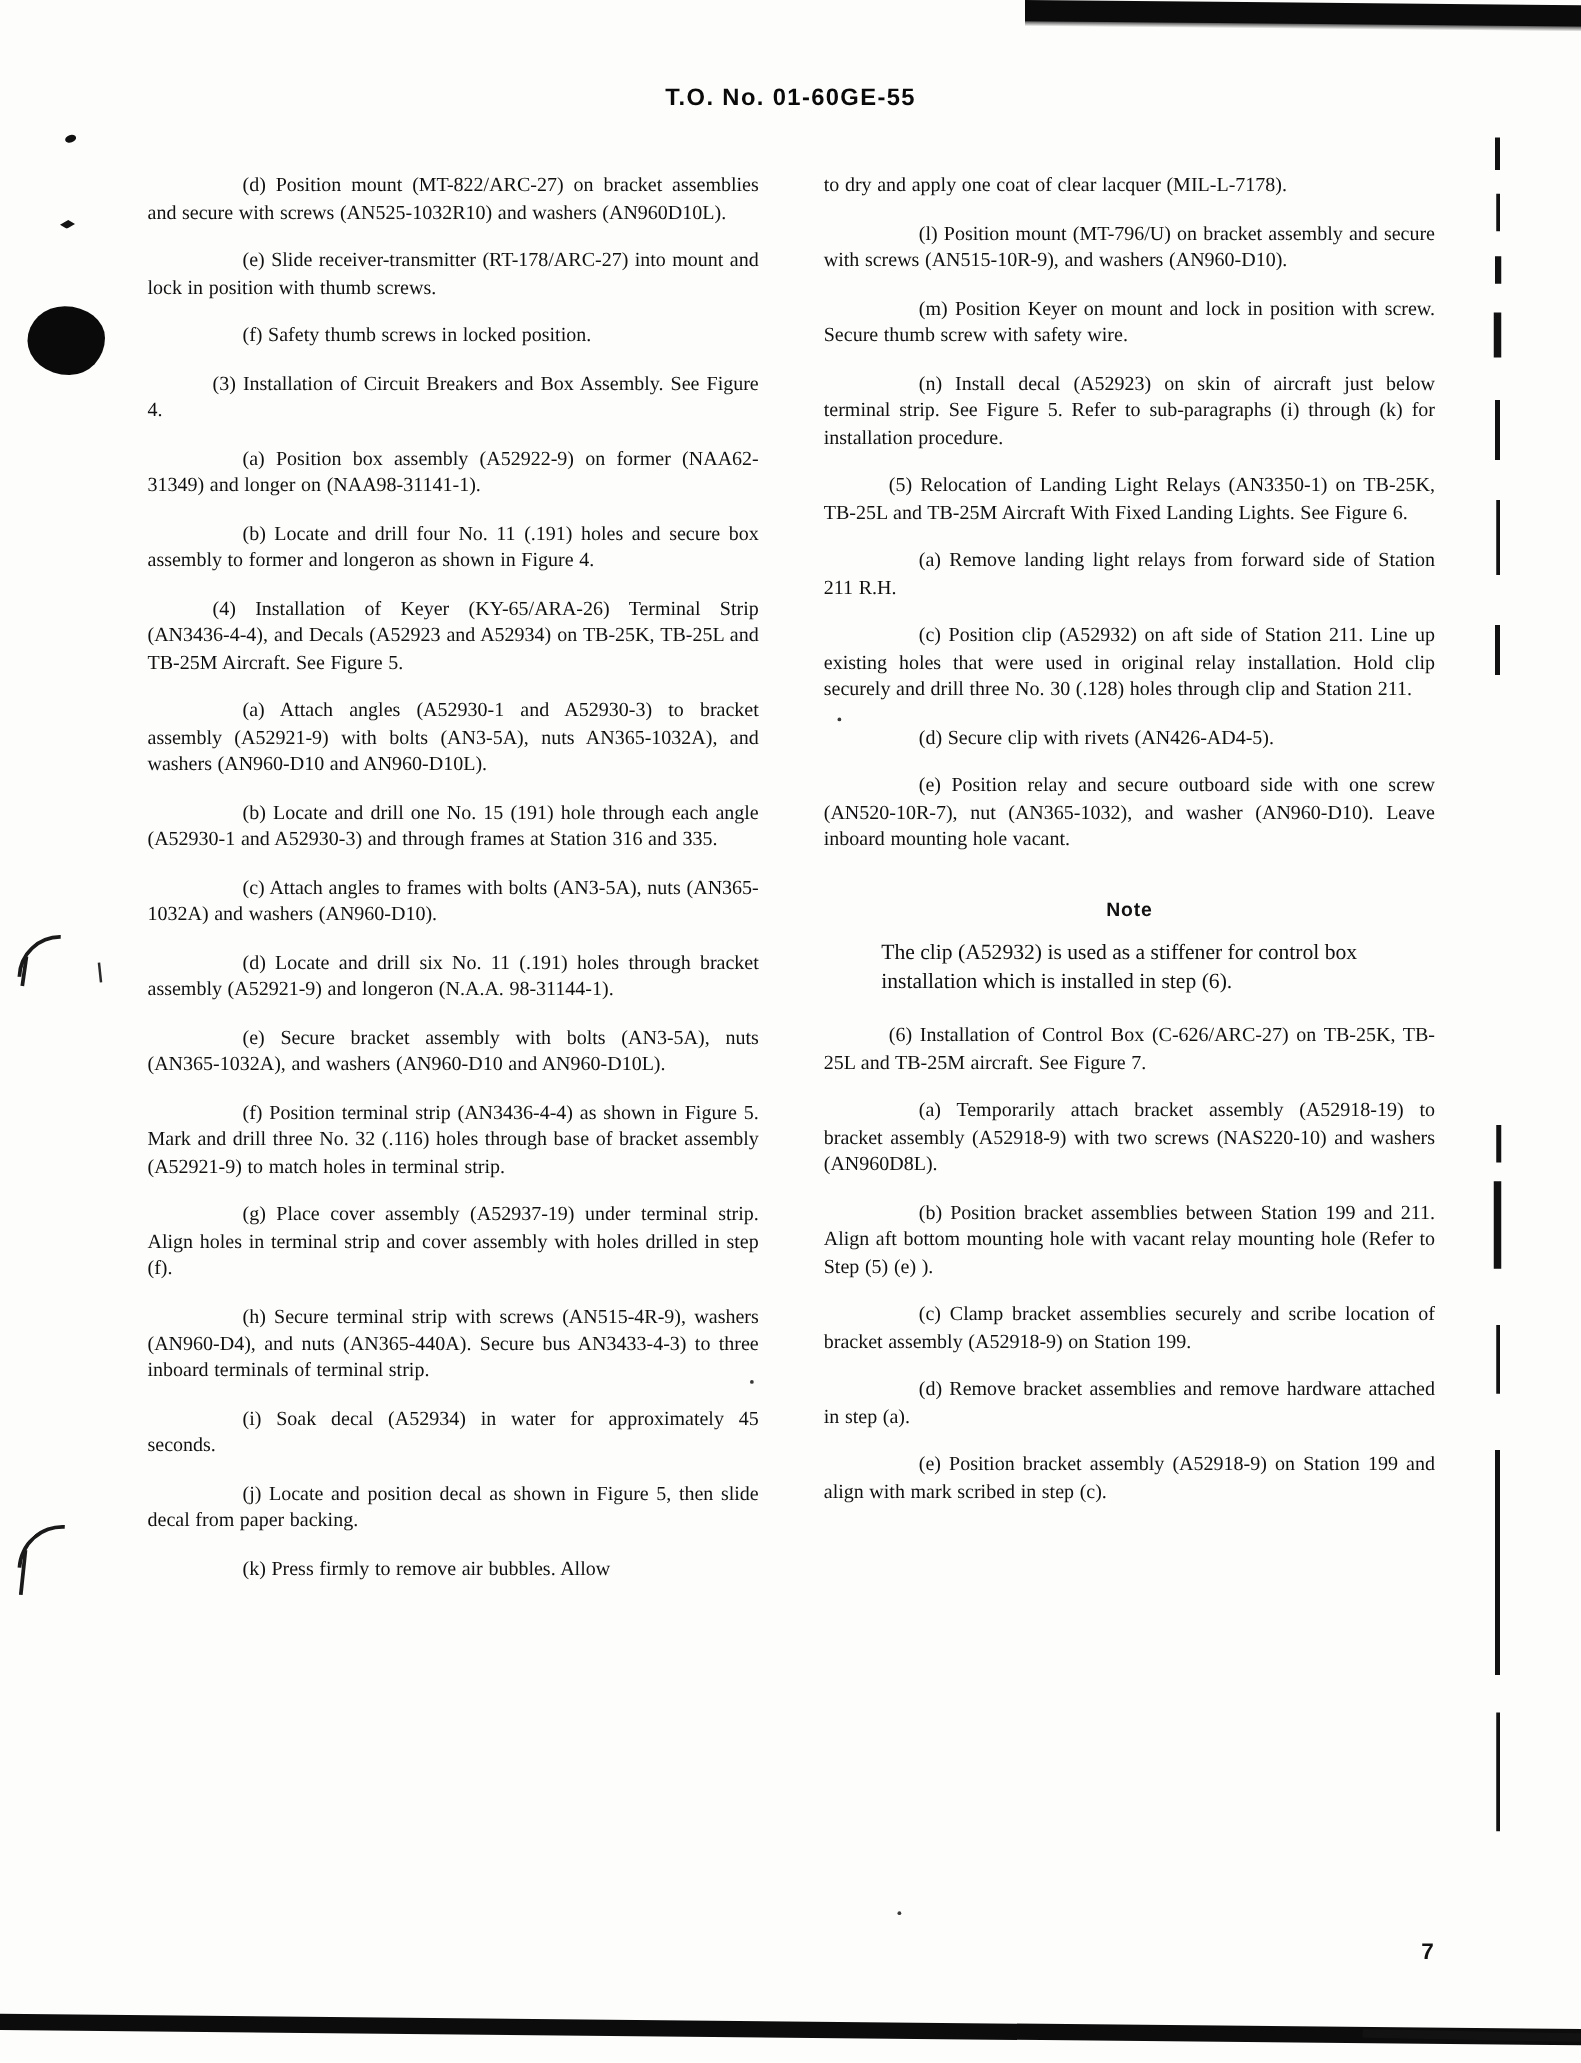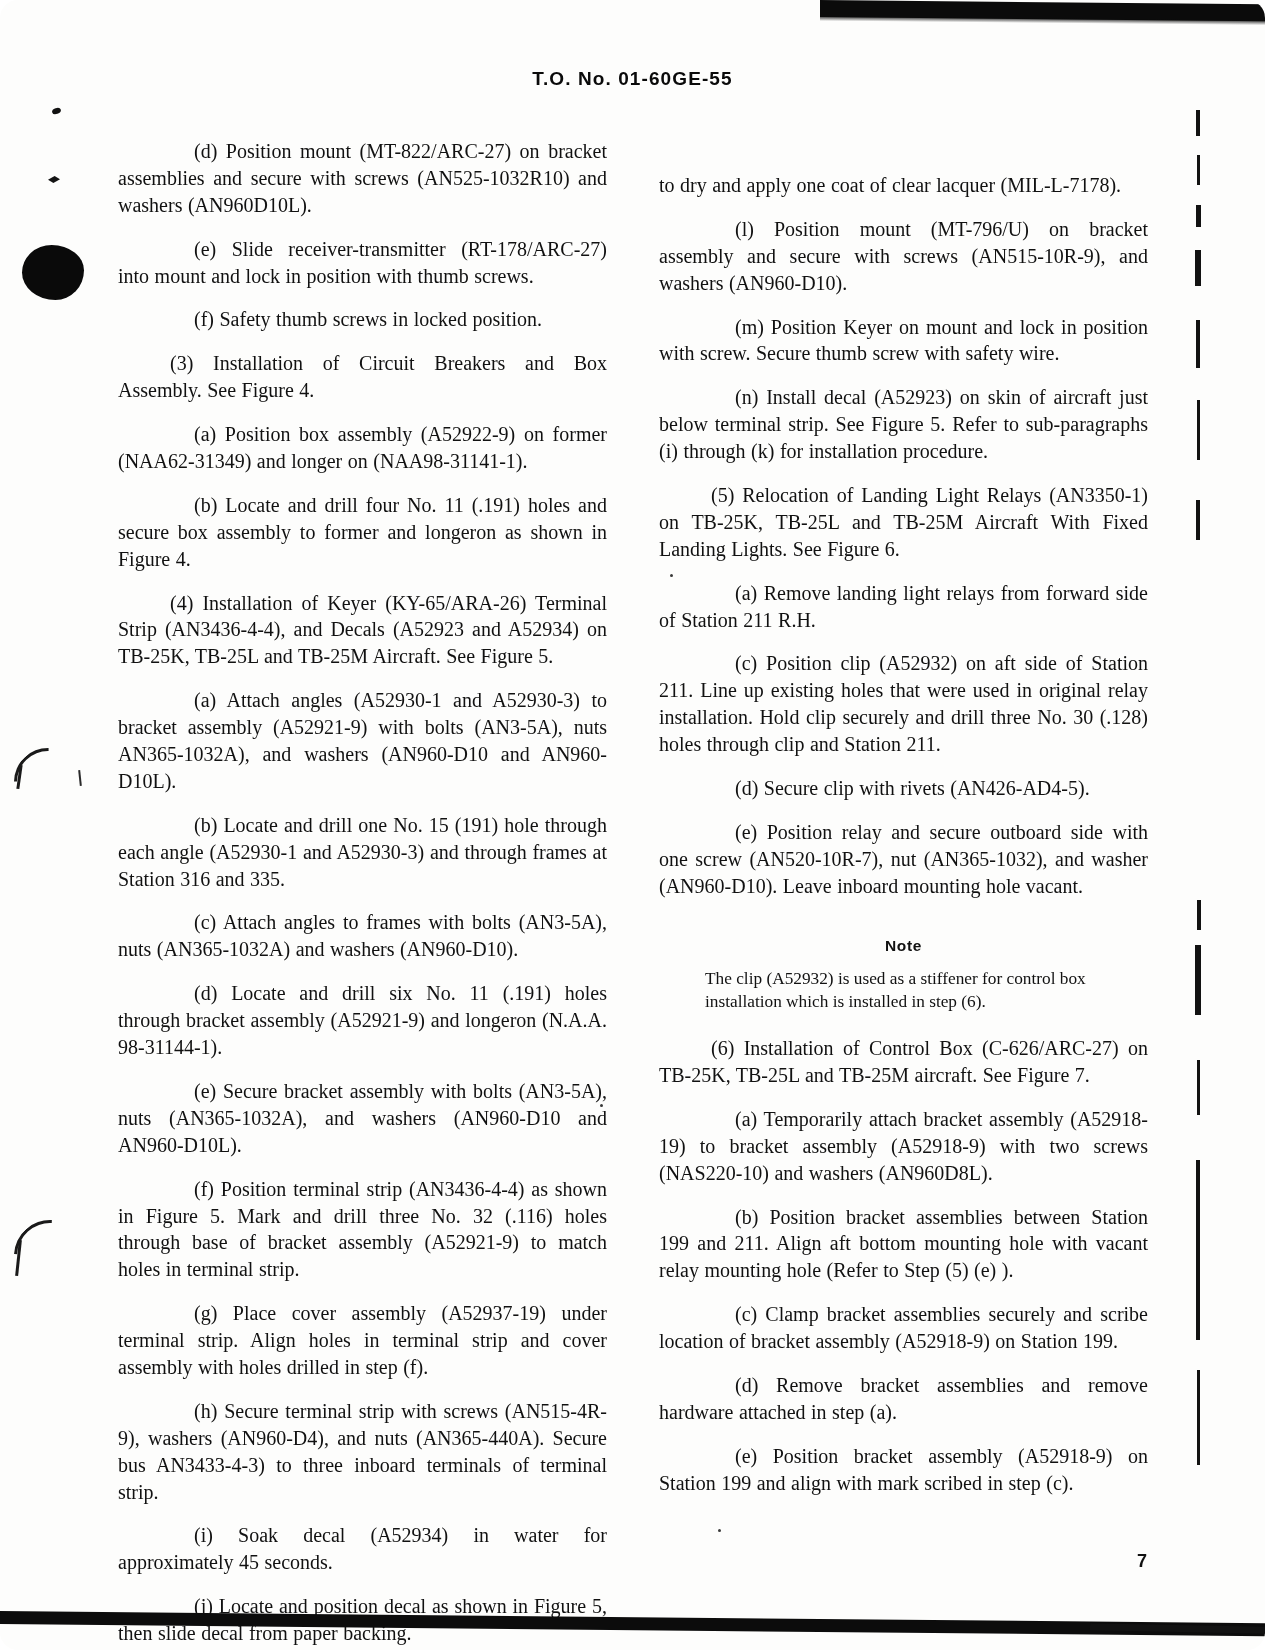--- a/index.html
+++ b/index.html
@@ -8,21 +8,20 @@
     background: #ffffff;
   }
   .page {
     position: relative;
     width: 1265px;
     height: 1650px;
     background: #fdfdfc;
     overflow: hidden;
     font-family: "Liberation Serif", "DejaVu Serif", serif;
     color: #111111;
-    border-radius: 18px;
   }
 
   
   .artifact-top-bar {
     position: absolute;
     left: 820px;
     top: 0;
     width: 445px;
     height: 17px;
     background: #0b0b0b;
@@ -149,29 +148,28 @@
     left: 118px;
     width: 1030px;
     display: flex;
     gap: 52px;
   }
   .col {
     width: 489px;
   }
   p.para {
     margin: 0 0 17px 0;
-    font-size: 20px;
+    font-size: 16px;
     line-height: 1.345;
     text-align: justify;
     text-indent: 52px;
     word-spacing: 0.5px;
   }
   p.para.noindent {
     text-indent: 0;
-    margin-top: 34px;
   }
   p.para.indent-sub {
     text-indent: 76px;
   }
   p.para.last {
     margin-bottom: 0;
   }
   .note-heading {
     margin: 37px 0 12px 0;
     text-align: center;

